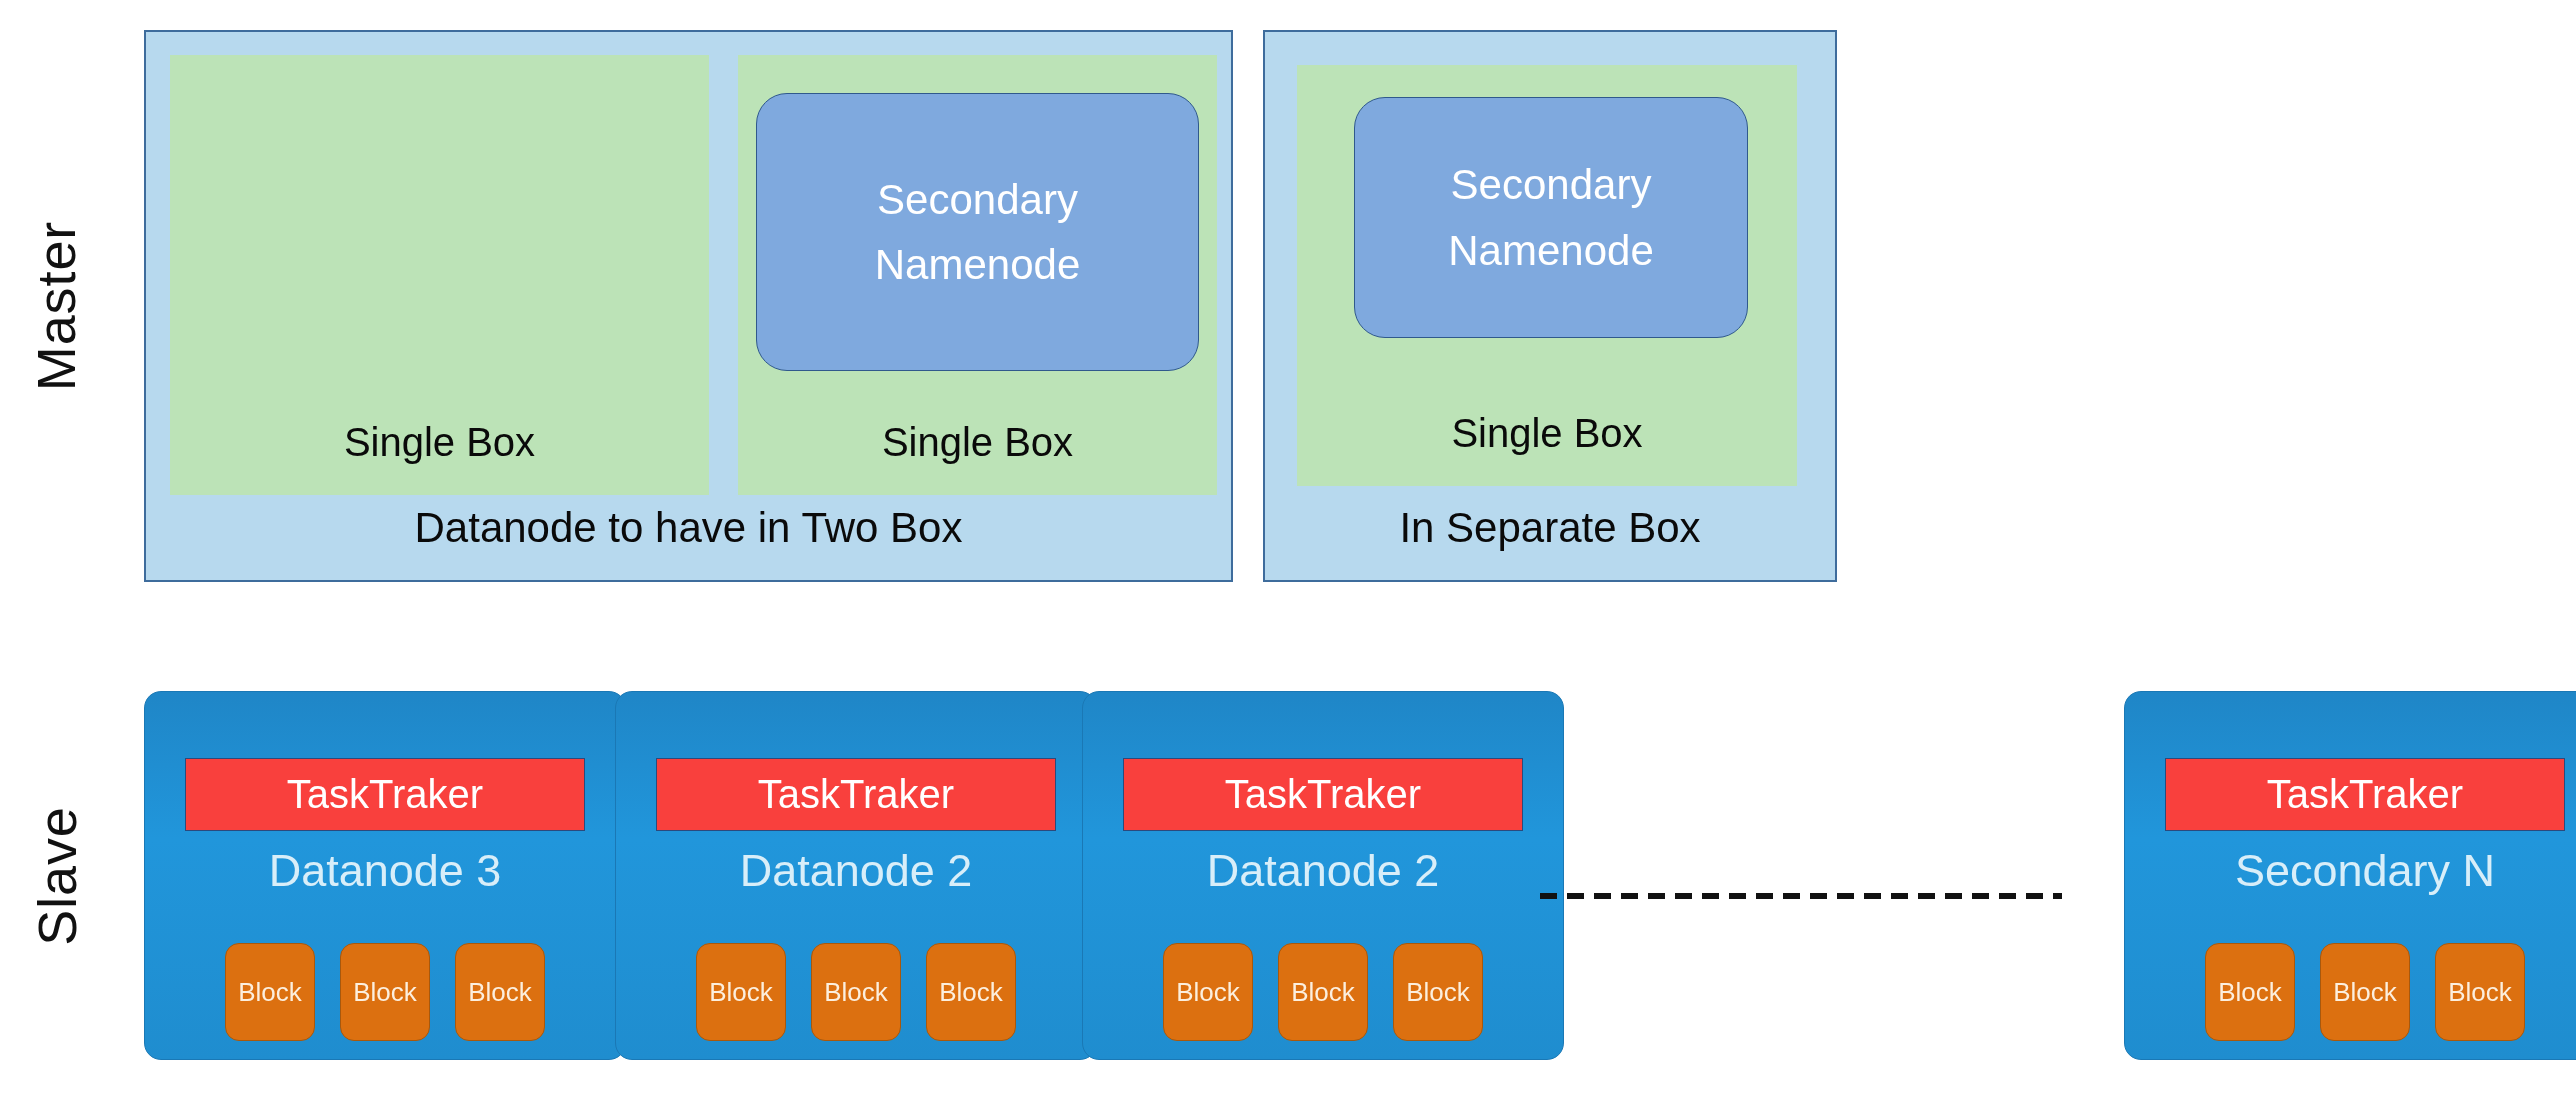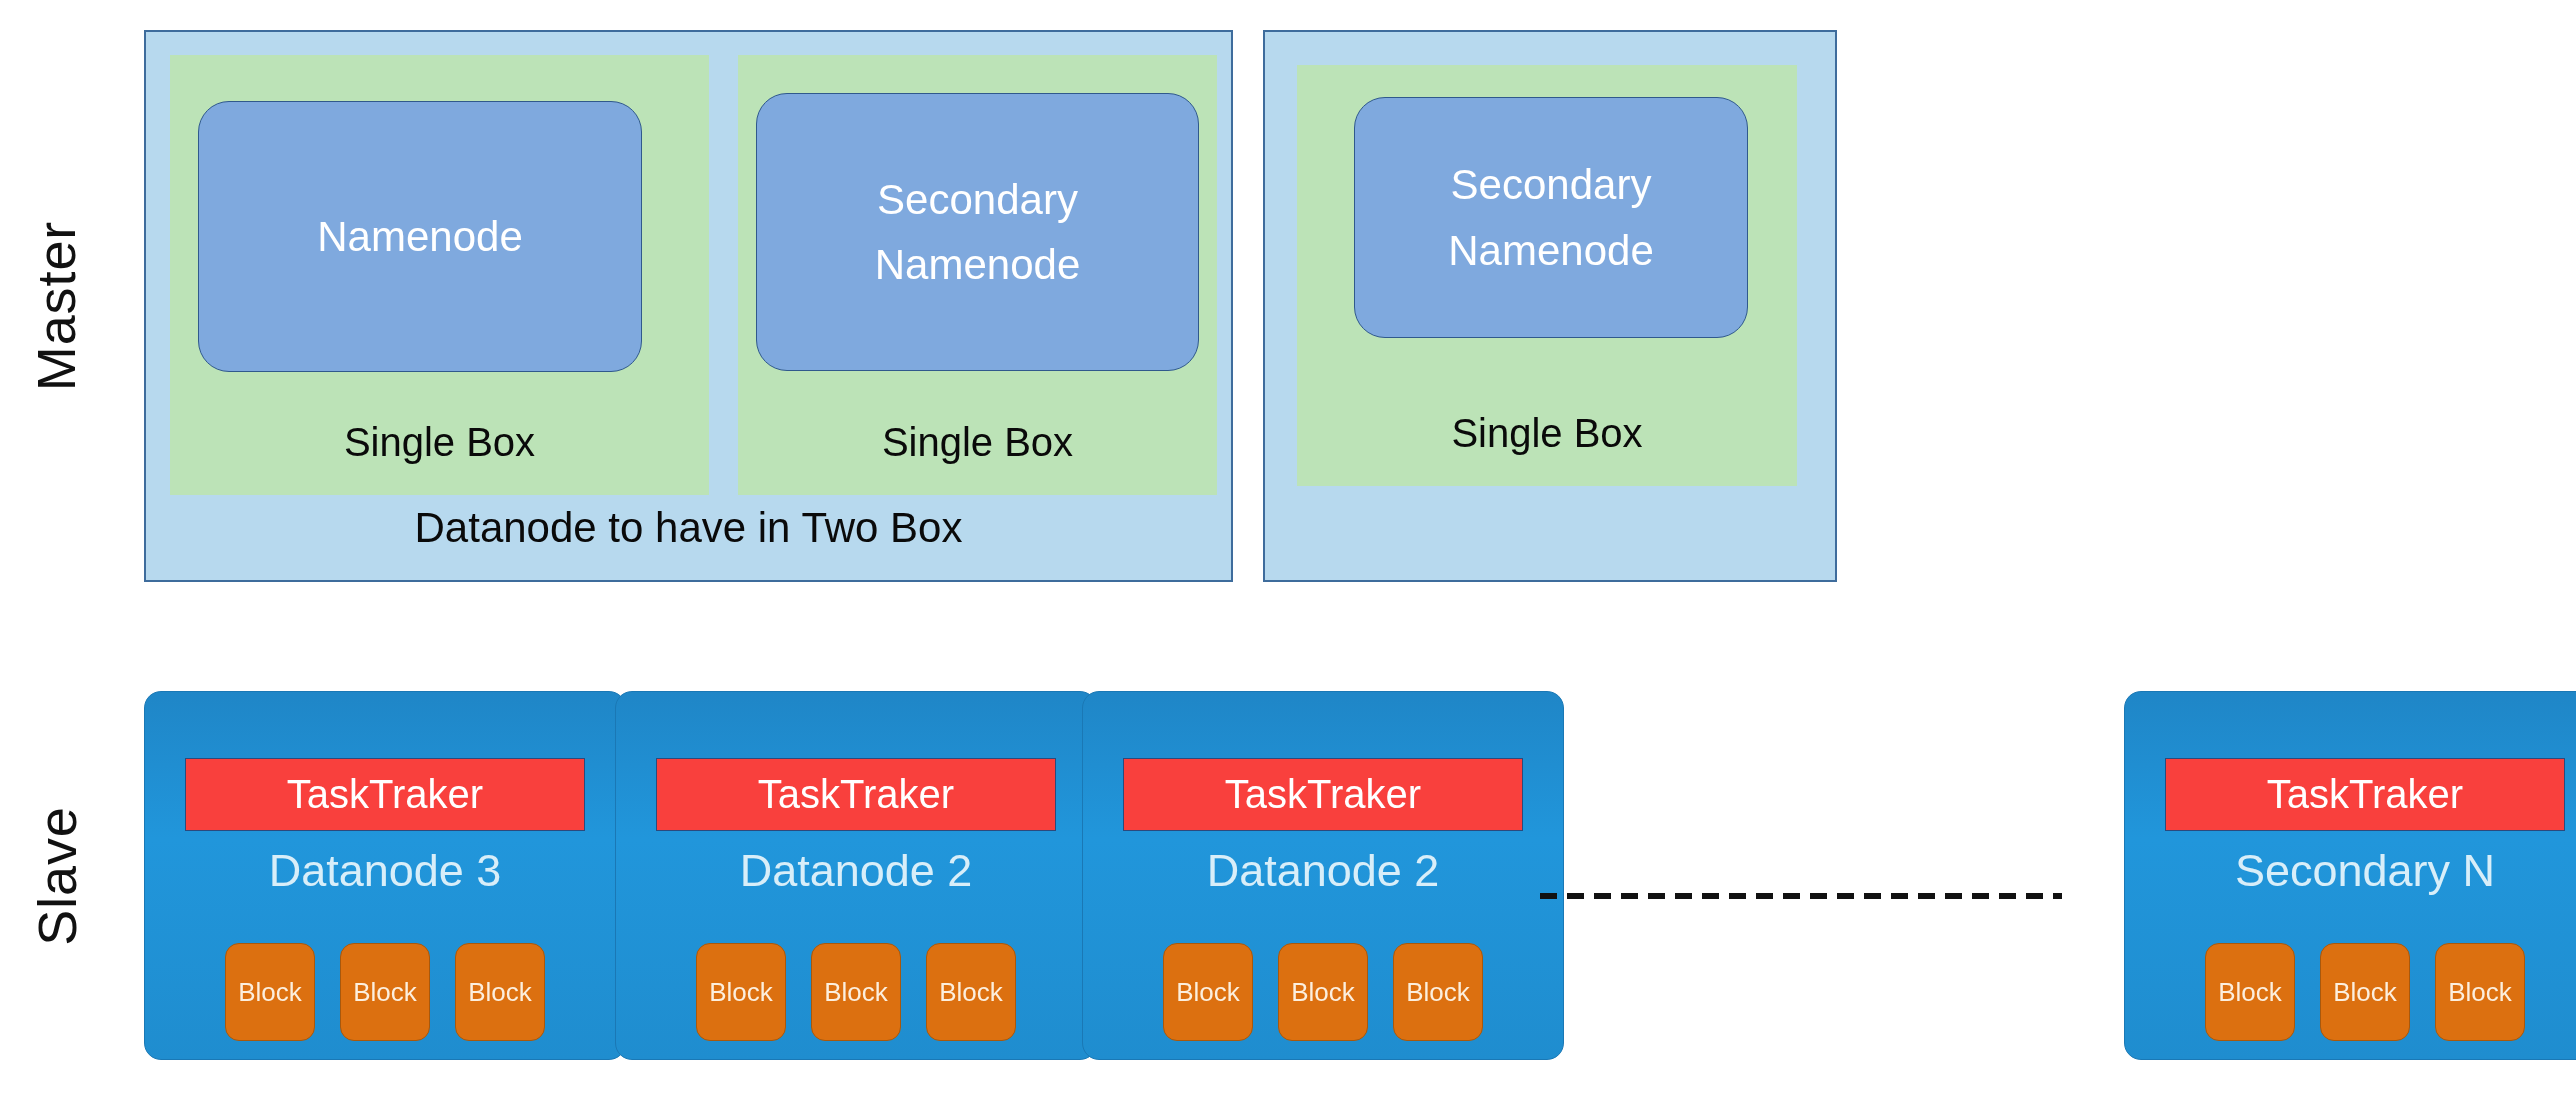--- a/index.html
+++ b/index.html
@@ -87,41 +87,39 @@
 
   <div class="row-label" style="top:30px; height:552px;">
     <span>Master</span>
   </div>
   <div class="row-label" style="top:691px; height:369px;">
     <span>Slave</span>
   </div>
 
   <div class="outer-box" id="master-two-box">
     <div class="green-box" style="left:24px; top:22.6px; width:539px; height:440px;">
-      <div class="node-box" style="left:28px; top:46px; width:444px; height:271px;">
-        <span>Namenode</span>
-      </div>
       <div class="single-box-caption">Single Box</div>
     </div>
     <div class="green-box" style="left:592px; top:22.6px; width:479px; height:440px;">
       <div class="node-box" style="left:18px; top:38px; width:443px; height:278px;">
         <span>Secondary Namenode</span>
       </div>
       <div class="single-box-caption">Single Box</div>
     </div>
     <div class="outer-caption">Datanode to have in Two Box</div>
   </div>
 
   <div class="outer-box" id="master-separate-box">
     <div class="green-box" style="left:32px; top:33px; width:500px; height:421px;">
       <div class="node-box" style="left:57px; top:32px; width:394px; height:241px;">
         <span>Secondary Namenode</span>
       </div>
       <div class="single-box-caption">Single Box</div>
     </div>
+    <div class="outer-caption">In Separate Box</div>
   </div>
 
   <div class="snode" style="left:144px;">
     <div class="tasktracker">TaskTraker</div>
     <div class="dn-name">Datanode 3</div>
     <div class="blocks">
       <div class="block">Block</div>
       <div class="block">Block</div>
       <div class="block">Block</div>
     </div>

